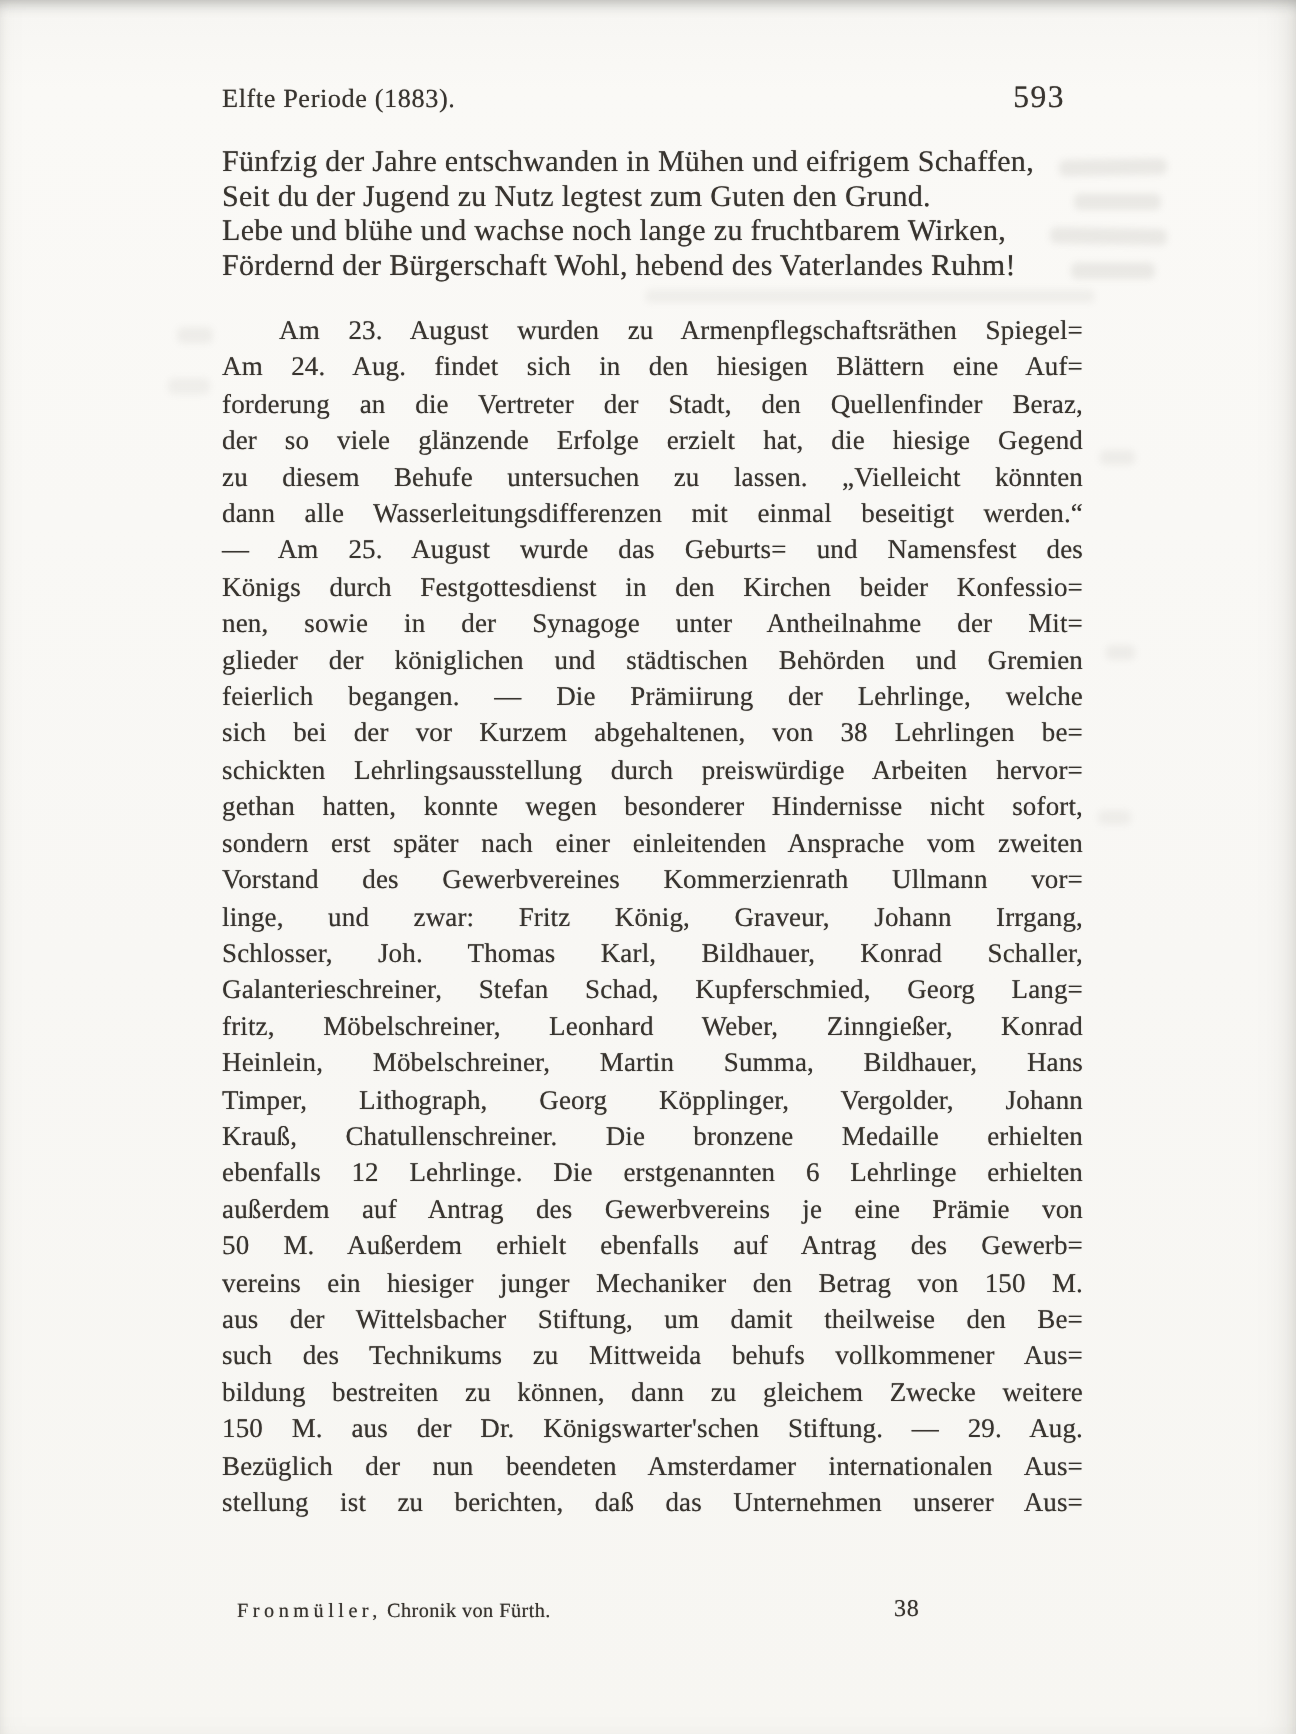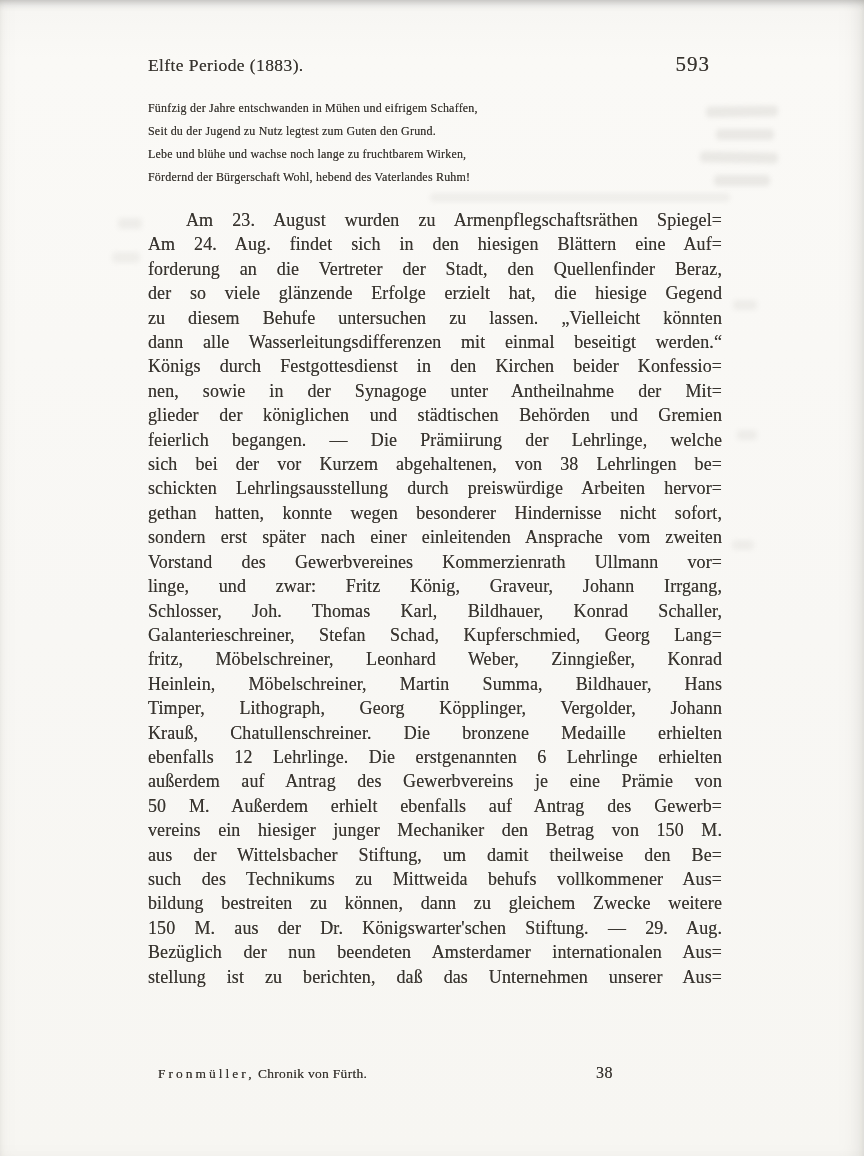--- a/index.html
+++ b/index.html
@@ -52,21 +52,21 @@
     font-size: 21px;
     letter-spacing: 1px;
   }
   .verse {
     position: absolute;
     left: 148px;
     top: 97px;
     width: 574px;
   }
   .verse-line {
-    font-size: 12px;
+    font-size: 20px;
     line-height: 23px;
     white-space: nowrap;
     letter-spacing: .2px;
   }
   .body-block {
     position: absolute;
     left: 148px;
     top: 208px;
     width: 574px;
   }
@@ -134,20 +134,21 @@
       <div class="verse-line">Fördernd der Bürgerschaft Wohl, hebend des Vaterlandes Ruhm!</div>
     </div>
 
   <div class="body-block ink">
       <div class="body-line indent">Am 23. August wurden zu Armenpflegschaftsräthen Spiegel=</div>
       <div class="body-line">Am 24. Aug. findet sich in den hiesigen Blättern eine Auf=</div>
       <div class="body-line">forderung an die Vertreter der Stadt, den Quellenfinder Beraz,</div>
       <div class="body-line">der so viele glänzende Erfolge erzielt hat, die hiesige Gegend</div>
       <div class="body-line">zu diesem Behufe untersuchen zu lassen. „Vielleicht könnten</div>
       <div class="body-line">dann alle Wasserleitungsdifferenzen mit einmal beseitigt werden.“</div>
+      <div class="body-line">— Am 25. August wurde das Geburts= und Namensfest des</div>
       <div class="body-line">Königs durch Festgottesdienst in den Kirchen beider Konfessio=</div>
       <div class="body-line">nen, sowie in der Synagoge unter Antheilnahme der Mit=</div>
       <div class="body-line">glieder der königlichen und städtischen Behörden und Gremien</div>
       <div class="body-line">feierlich begangen. — Die Prämiirung der Lehrlinge, welche</div>
       <div class="body-line">sich bei der vor Kurzem abgehaltenen, von 38 Lehrlingen be=</div>
       <div class="body-line">schickten Lehrlingsausstellung durch preiswürdige Arbeiten hervor=</div>
       <div class="body-line">gethan hatten, konnte wegen besonderer Hindernisse nicht sofort,</div>
       <div class="body-line">sondern erst später nach einer einleitenden Ansprache vom zweiten</div>
       <div class="body-line">Vorstand des Gewerbvereines Kommerzienrath Ullmann vor=</div>
       <div class="body-line">linge, und zwar: Fritz König, Graveur, Johann Irrgang,</div>

